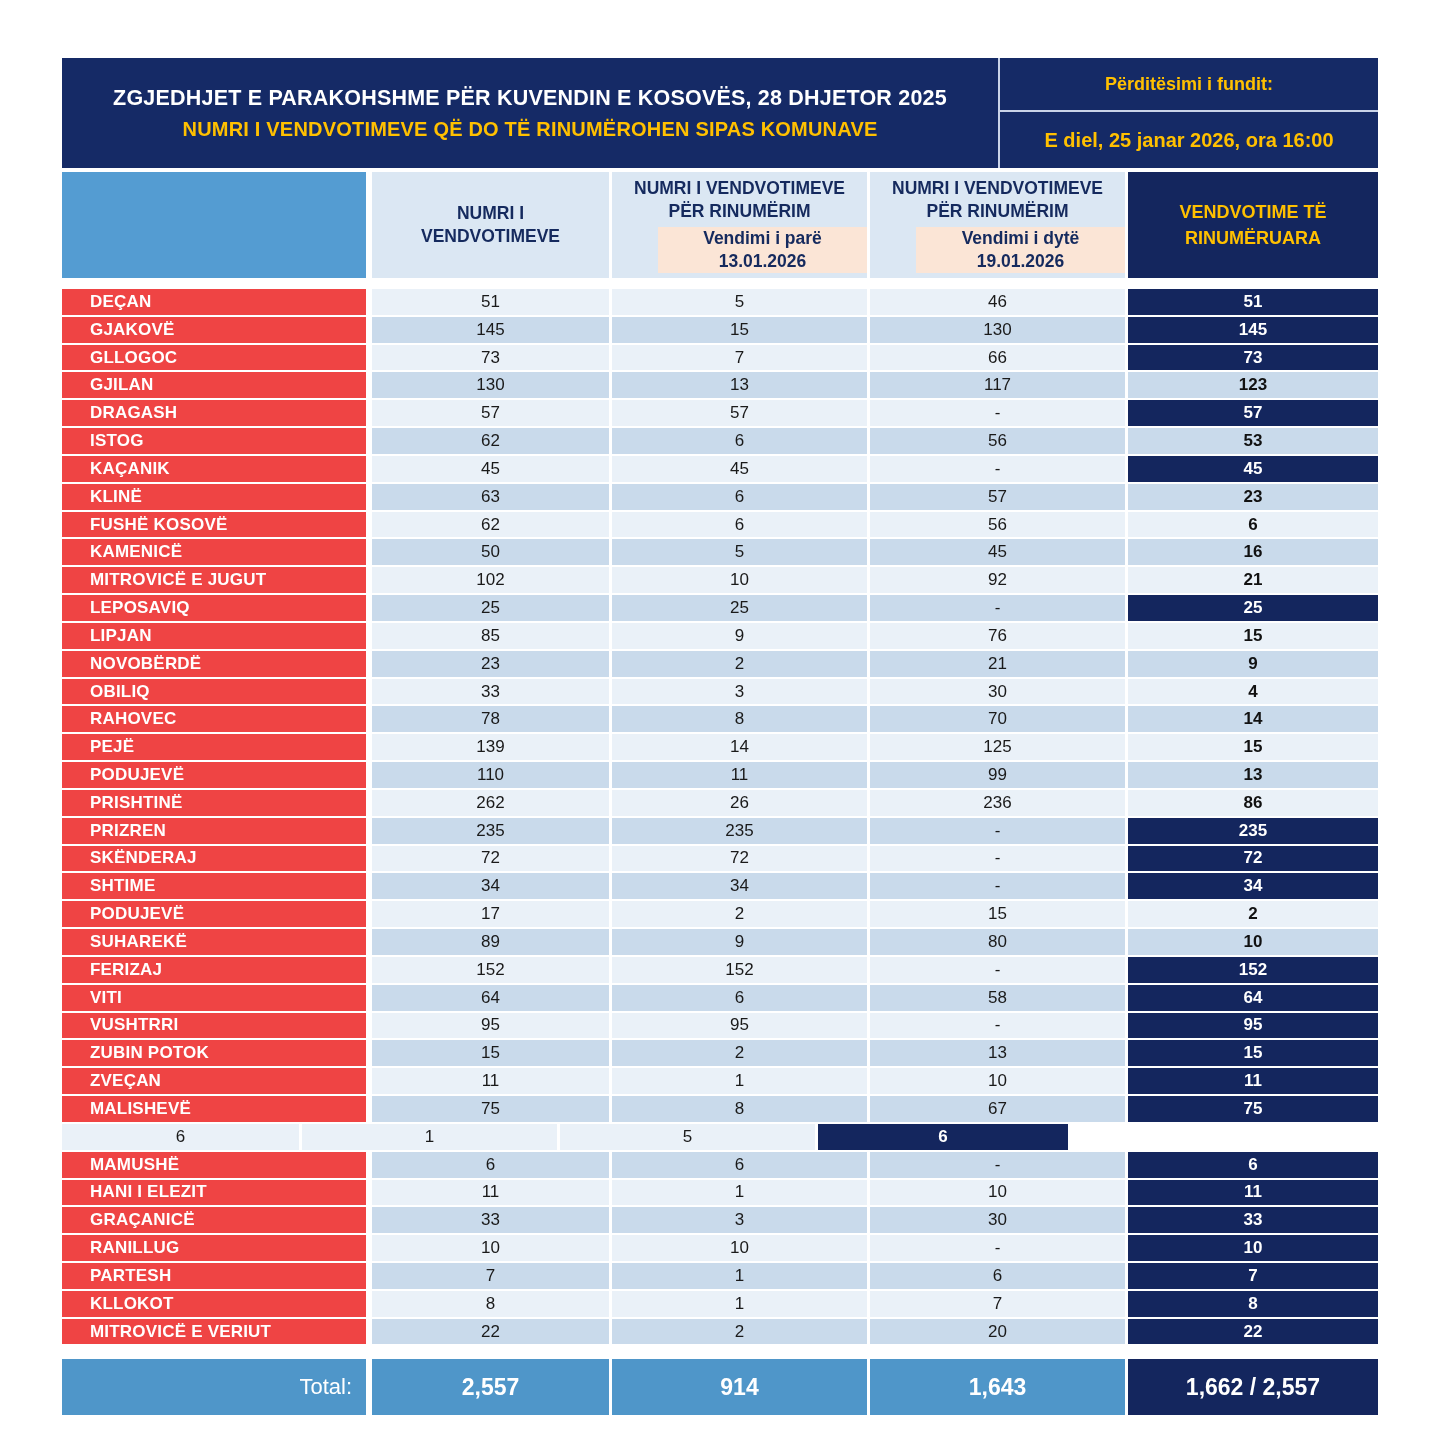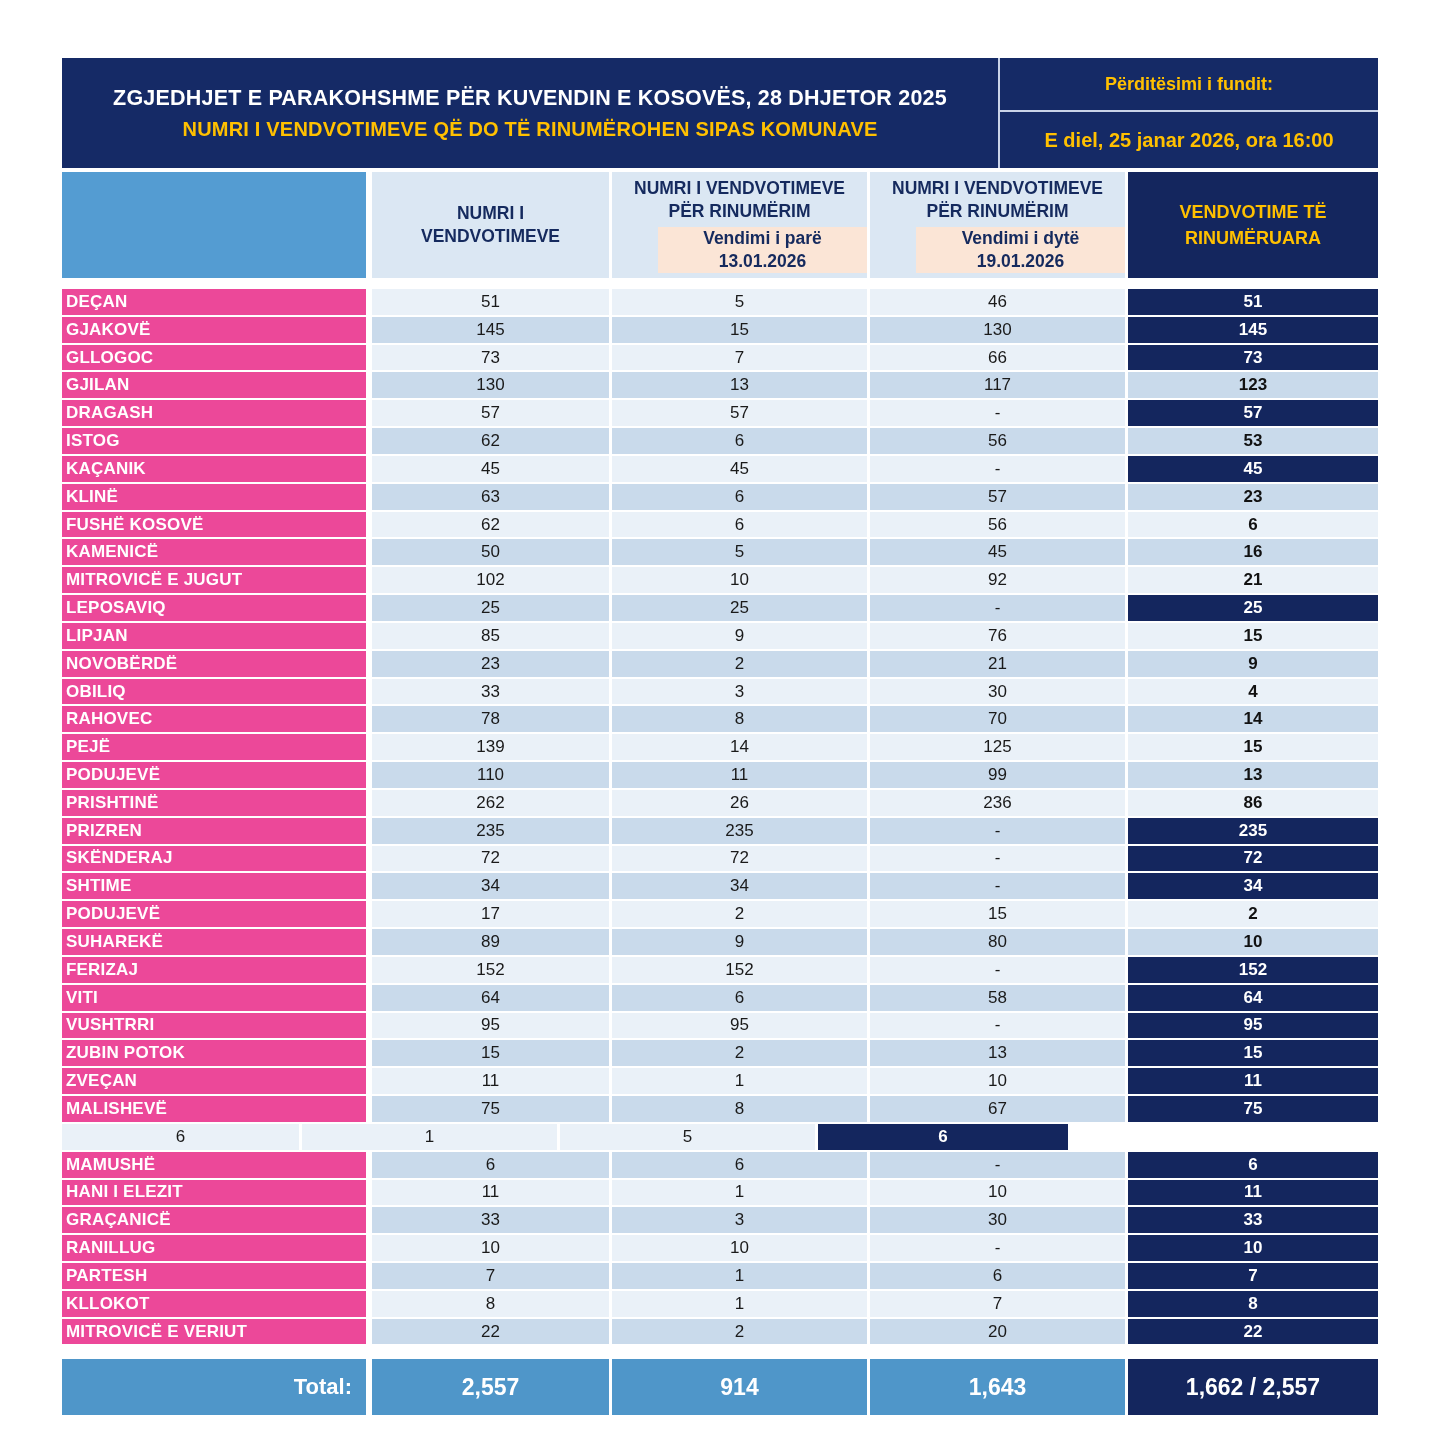--- a/index.html
+++ b/index.html
@@ -30,31 +30,31 @@
           font-weight:bold;font-size:17.5px;line-height:1.32;color:#152A5E;}
   .ch1{background:#549CD2;}
   .ch2,.ch3,.ch4{background:#DBE7F3;}
   .ch-date{display:inline-block;background:#FBE5D6;padding:0 5px;margin-top:3px;margin-left:46px;}
   .ch5{background:#14265E;color:#FFC000;font-size:18px;line-height:1.45;}
 
   
   .rows{margin-top:11px;}
   .row{display:flex;height:27.84px;}
   .cell{display:flex;align-items:center;border-bottom:2px solid #ffffff;font-size:17px;color:#1a1a1a;}
-  .cell.c1w{background:#ec4899;color:#ffffff;font-weight:bold;padding-left:4px;letter-spacing:.2px;}
+  .cell.c1w{background:#ef4444;color:#ffffff;font-weight:bold;padding-left:28px;letter-spacing:.2px;}
   .cell.c2w,.cell.c3w,.cell.c4w,.cell.c5w{justify-content:center;}
   .row.odd  .cell.c2w,.row.odd  .cell.c3w,.row.odd  .cell.c4w,.row.odd  .cell.c5w{background:#EAF1F8;}
   .row.even .cell.c2w,.row.even .cell.c3w,.row.even .cell.c4w,.row.even .cell.c5w{background:#C9DAEB;}
   .cell.c5w{font-weight:bold;color:#111111;}
   .row .cell.c5w.full{background:#14265E !important;color:#ffffff;}
 
   
   .total-row{margin-top:13px;height:56px;display:flex;color:#ffffff;}
   .tcell{display:flex;align-items:center;justify-content:center;background:#4F96C9;font-weight:bold;font-size:23px;}
-  .tcell.t1{justify-content:flex-end;padding-right:14px;font-weight:bold;font-size:22px;}
+  .tcell.t1{justify-content:flex-end;padding-right:14px;font-weight:normal;font-size:22px;}
   .tcell.t5{background:#14265E;}
 </style>
 </head>
 <body>
 
 <div class="page">
   <div class="content">
 
     <div class="hdr">
       <div class="hdr-left">

